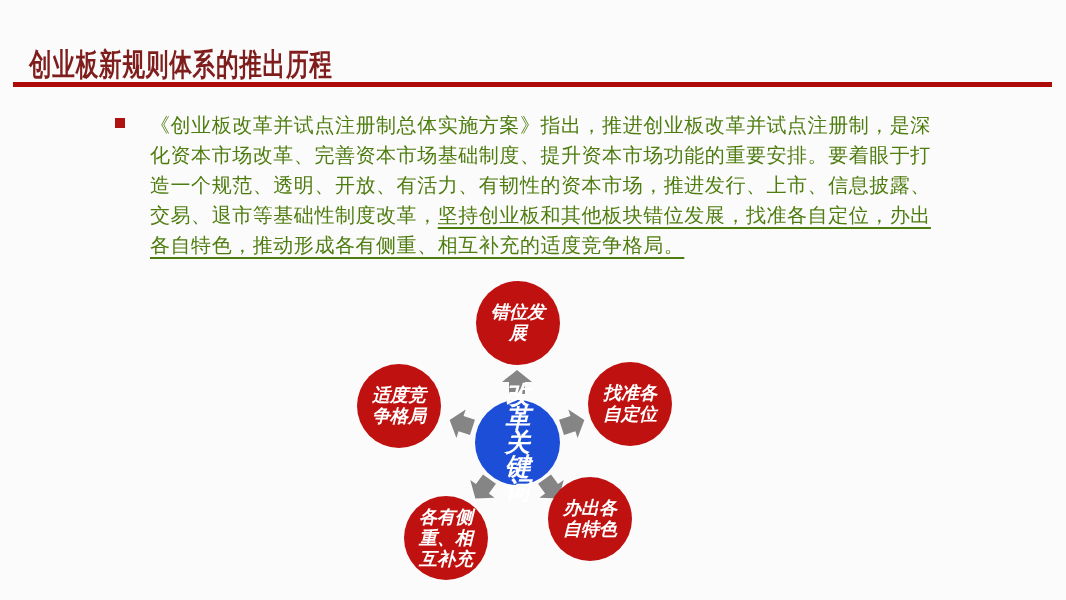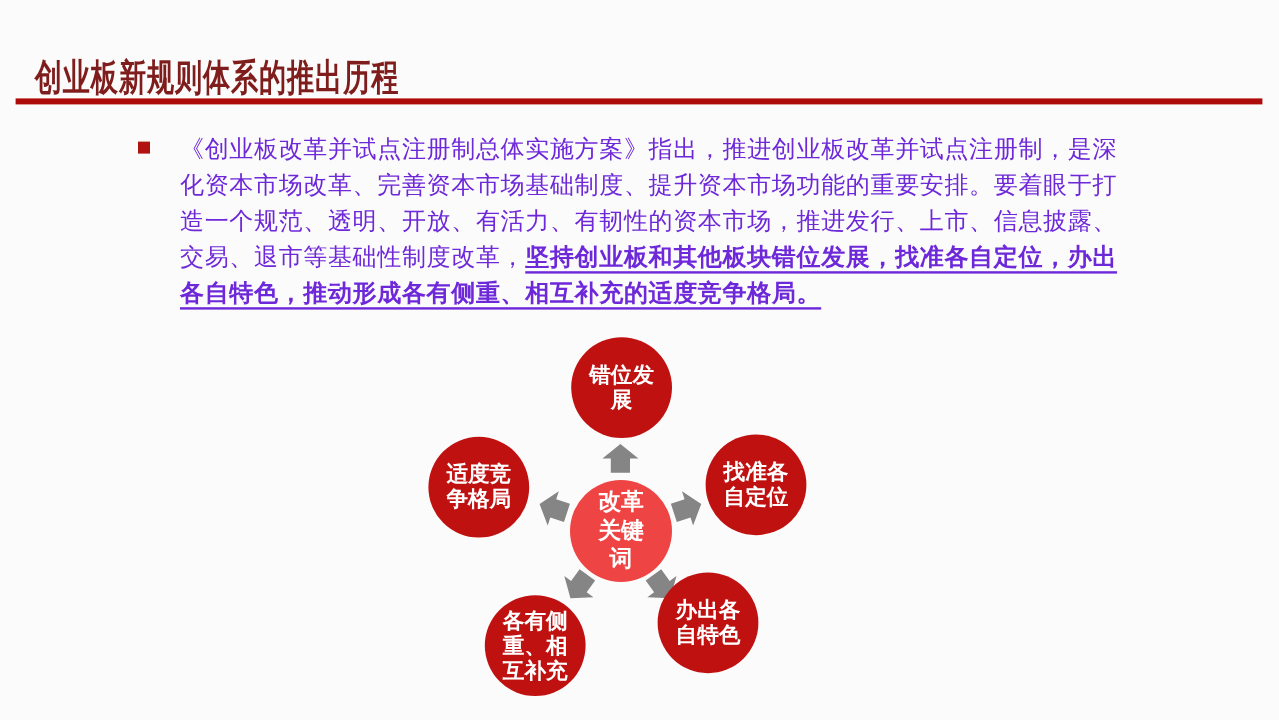--- a/index.html
+++ b/index.html
@@ -35,25 +35,25 @@
     position: absolute; left: 115px; top: 118px;
     width: 10px; height: 10px;
     background: #B01212;
   }
   .para {
     position: absolute; left: 150px; top: 110px;
     width: 800px;
     font-family: "Liberation Serif", serif;
     font-size: 20px; line-height: 30px;
     letter-spacing: 0.55px;
-    color: #6d28d9;
+    color: #4d7c0f;
   }
   .para-line { white-space: nowrap; }
   .em-seg {
-    font-weight: bold;
+    font-weight: normal;
     text-decoration: underline;
     text-decoration-thickness: 2px;
     text-underline-offset: 5px;
     margin-top: 16px;
   }
 
   
   .diagram { position: absolute; left: 0; top: 0; width: 1066px; height: 600px; }
   .arrows-svg { position: absolute; left: 0; top: 0; }
 
@@ -62,26 +62,26 @@
     width: 84px; height: 84px;
     border-radius: 50%;
     background: #C01111;
     color: #ffffff;
     display: flex; align-items: center; justify-content: center;
     text-align: center;
     font-family: "Liberation Serif", serif;
     font-weight: bold;
     font-size: 18px; line-height: 21px;
   }
-  .node-label { width: 57px; word-break: break-all; }
+  .node-label { width: 57px; word-break: break-all; font-style: italic; }
 
   .node-center {
     width: 85px; height: 85px;
-    background: #ef4444;
-    font-size: 19px; line-height: 24px;
+    background: #1d4ed8;
+    font-size: 25px; line-height: 24px;
   }
   .node-center .node-label { width: 40px; }
 
   .pos-top          { left: 476px; top: 281px; }
   .pos-left         { left: 357px; top: 364px; }
   .pos-right        { left: 588px; top: 362px; align-items: center; }
   .pos-bottom-left  { left: 404px; top: 496px; }
   .pos-bottom-right { left: 548px; top: 477px; }
   .pos-center       { left: 475px; top: 400px; }
 </style>

